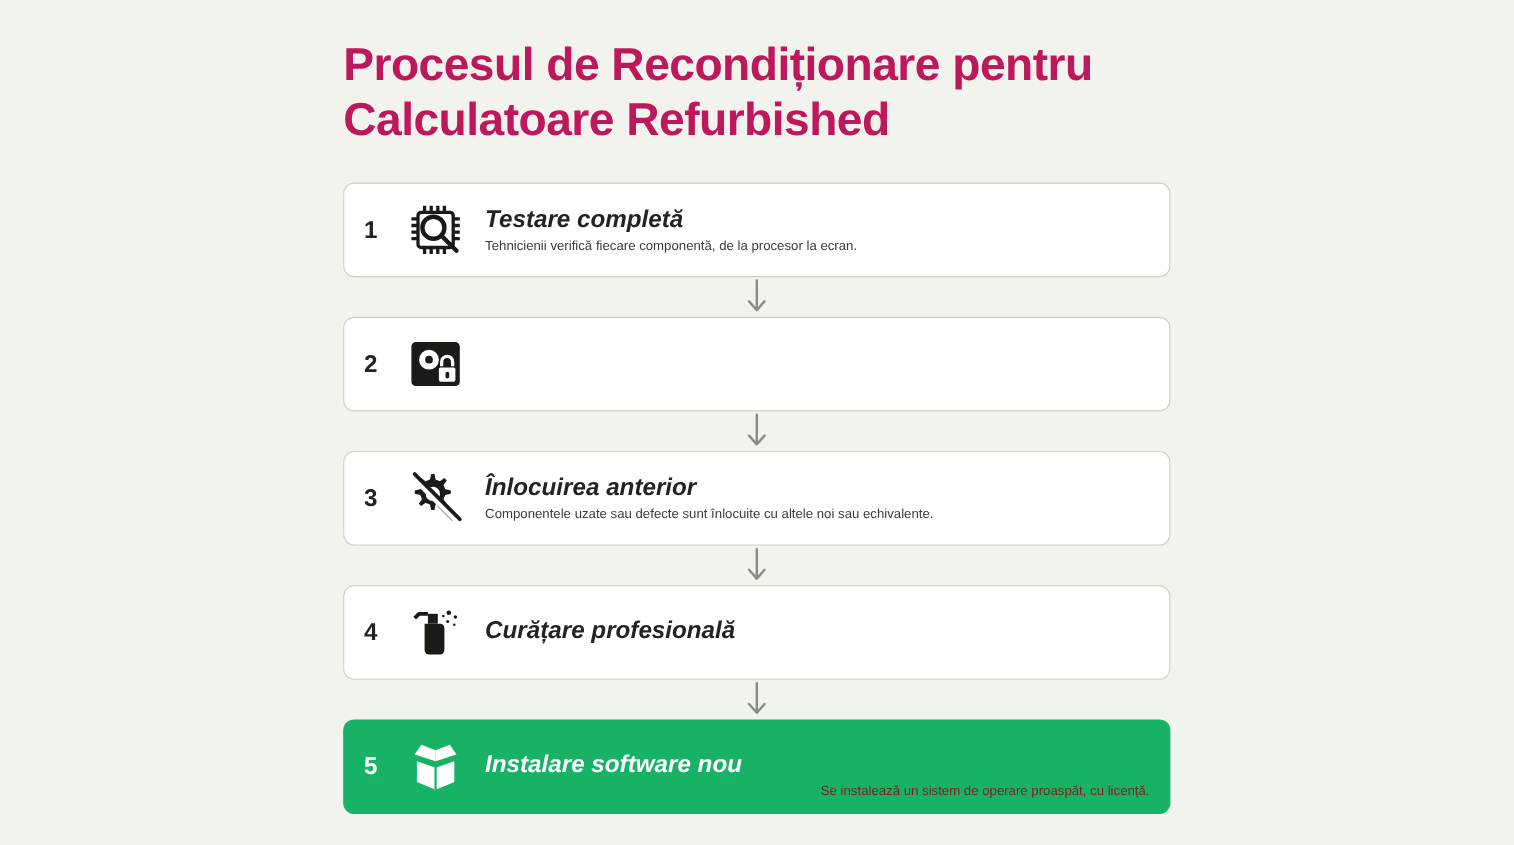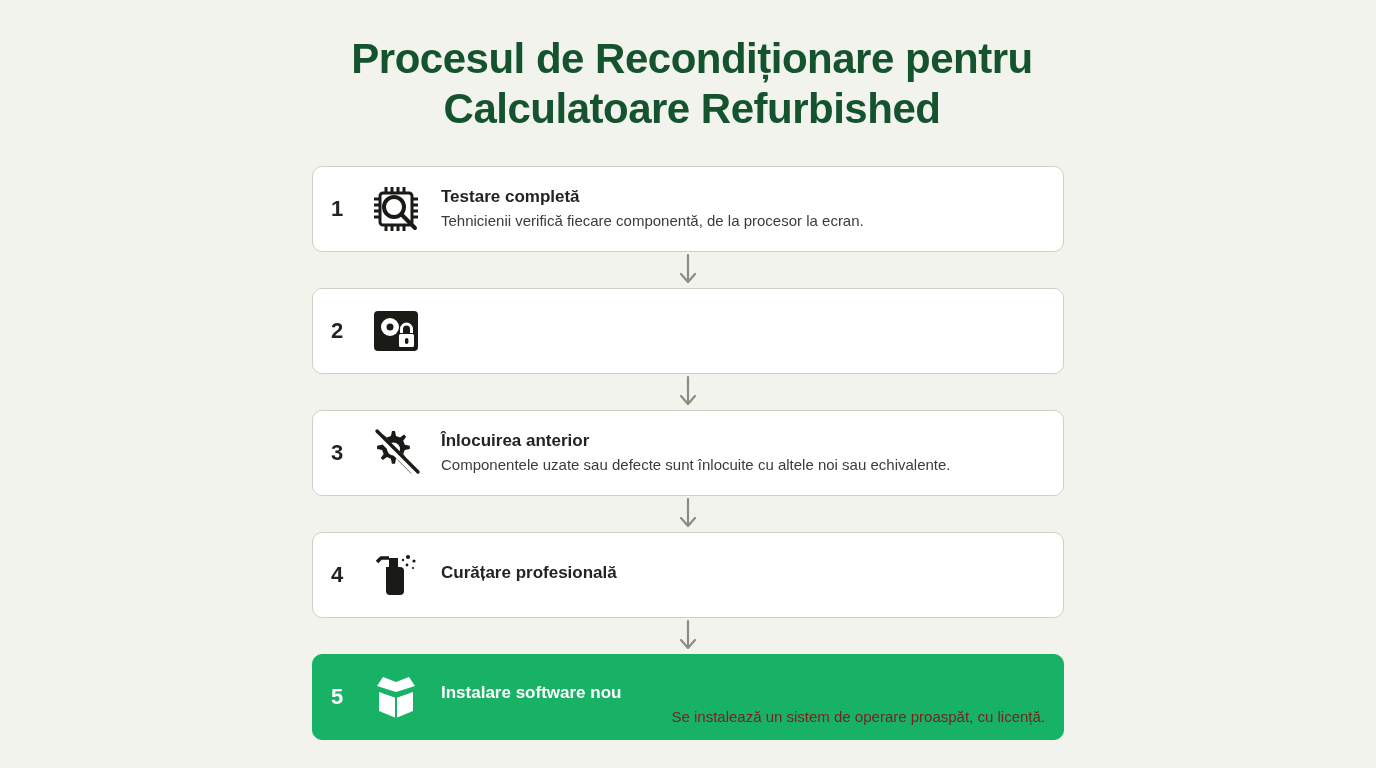--- a/index.html
+++ b/index.html
@@ -20,23 +20,22 @@
     box-sizing: border-box;
   }
   .title {
     position: absolute;
     left: 312px;
     top: 34px;
     width: 760px;
     font-size: 42px;
     line-height: 1.18;
     font-weight: bold;
-    color: #14532d;
+    color: #be185d;
     letter-spacing: -0.5px;
-    text-align: center;
   }
   .steps {
     position: absolute;
     left: 312px;
     top: 166px;
     width: 752px;
   }
   .step {
     box-sizing: border-box;
     width: 752px;
@@ -66,27 +65,28 @@
     width: 62px;
     height: 56px;
     display: flex;
     align-items: center;
     justify-content: center;
     margin-right: 14px;
   }
   .step-icon svg { display: block; }
   .step-text { flex: 1 1 auto; }
   .step-title {
-    font-size: 17px;
+    font-size: 22px;
     font-weight: bold;
     color: #23231f;
     margin-bottom: 4px;
+    font-style: italic;
   }
   .step-desc {
-    font-size: 15px;
+    font-size: 12px;
     color: #3c3c36;
     line-height: 1.3;
   }
   .step.highlight .step-title { color: #ffffff; margin-top: 15px; }
   .step.highlight .step-desc { color: #7f1d1d; text-align: right; }
   .connector {
     width: 752px;
     height: 36px;
     display: flex;
     align-items: center;

